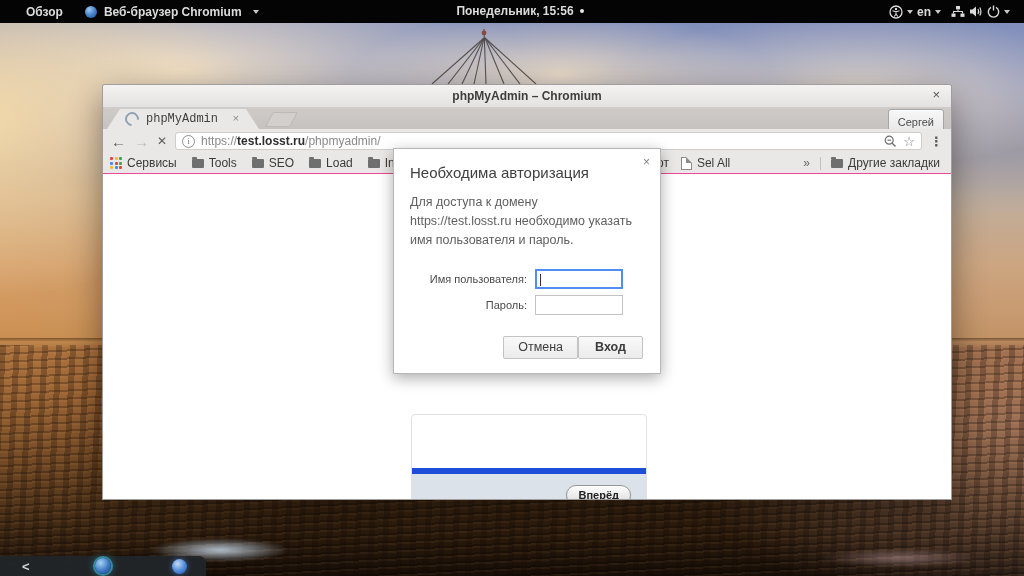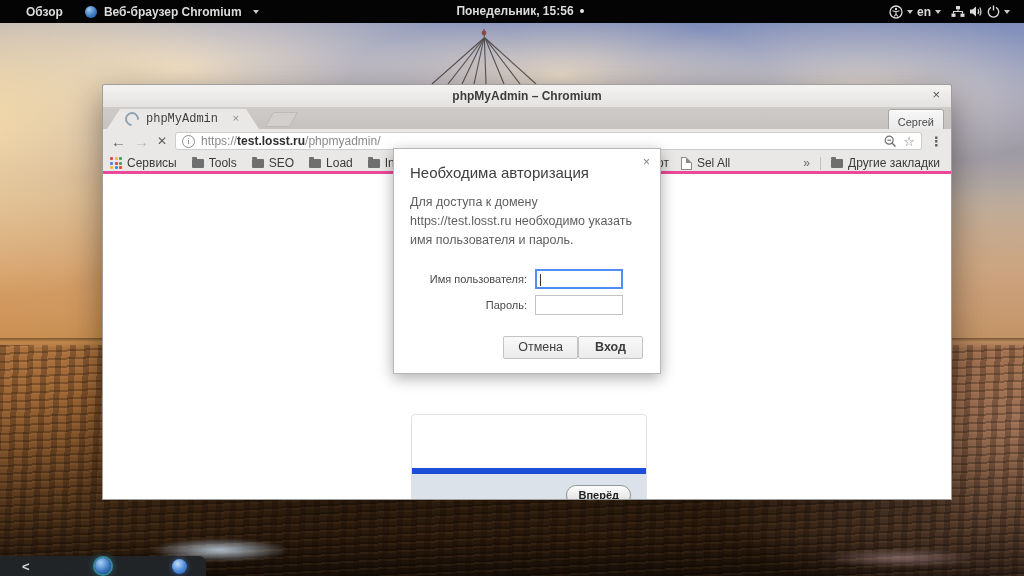--- a/index.html
+++ b/index.html
@@ -91,21 +91,21 @@
     display:flex;align-items:center;padding:0 6px;gap:6px;box-sizing:border-box;}
   .info-ic{width:11px;height:11px;border-radius:50%;border:1px solid #8f8f8f;color:#6f6f6f;
     font-size:8px;line-height:11px;text-align:center;flex:none;font-family:"Liberation Serif",serif;}
   .url-text{font-size:12px;color:#8a8a8a;white-space:nowrap;}
   .url-text b{color:#2f2f2f;font-weight:bold;}
   .url-spacer{flex:1;}
   .star{font-size:13px;color:#7b7b7b;line-height:1;}
   .menu-dots{font-size:13px;color:#5c5c5c;font-weight:bold;line-height:1;}
 
   .bookmarks{position:absolute;left:0;top:68px;right:0;height:21px;background:#eae8e7;
-    border-bottom:3px solid #ec4899;box-sizing:border-box;}
+    border-bottom:1px solid #ec4899;box-sizing:border-box;}
   .bm-left{position:absolute;left:7px;top:0;height:20px;display:flex;align-items:center;gap:15px;}
   .bm-item{display:flex;align-items:center;gap:5px;font-size:12px;color:#3a3a3a;white-space:nowrap;}
   .folder{width:12px;height:9px;background:#6f6f6f;border-radius:1px;position:relative;flex:none;}
   .folder:before{content:"";position:absolute;left:0;top:-2px;width:5px;height:2px;background:#6f6f6f;
     border-radius:1px 1px 0 0;}
   .apps-grid{width:12px;height:12px;display:grid;grid-template-columns:repeat(3,3px);
     grid-template-rows:repeat(3,3px);gap:1.5px;flex:none;}
   .apps-grid span{width:3px;height:3px;border-radius:1px;}
   .ag1{background:#e8453c}.ag2{background:#f9bb2d}.ag3{background:#3aa757}
   .ag4{background:#4688f1}.ag5{background:#e8453c}.ag6{background:#3aa757}

